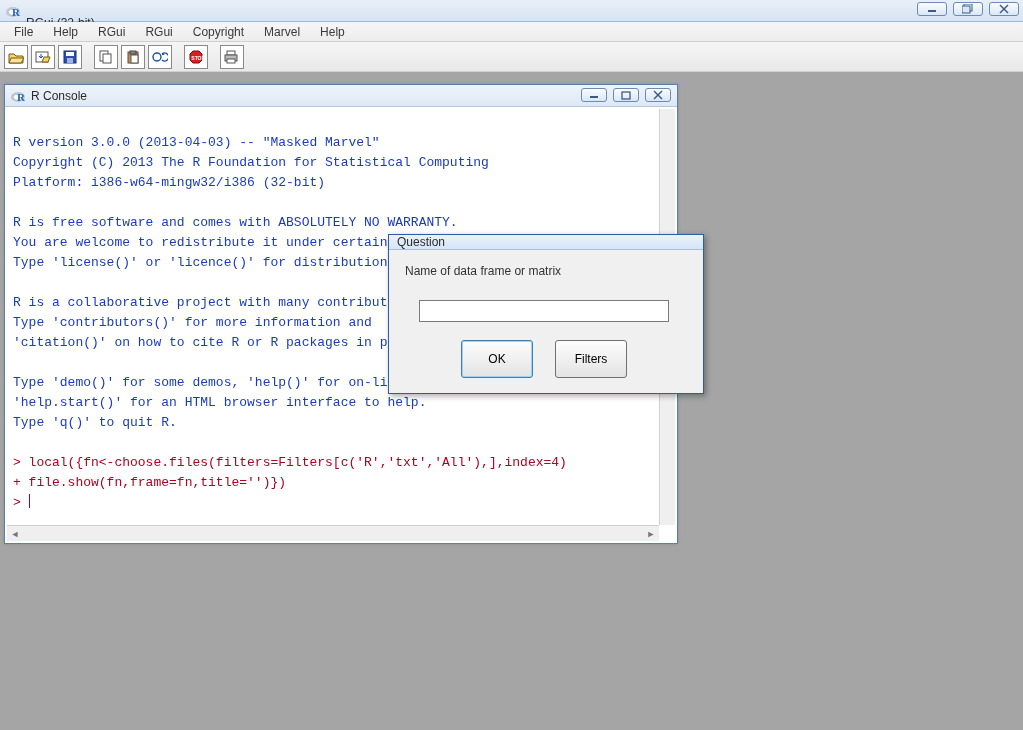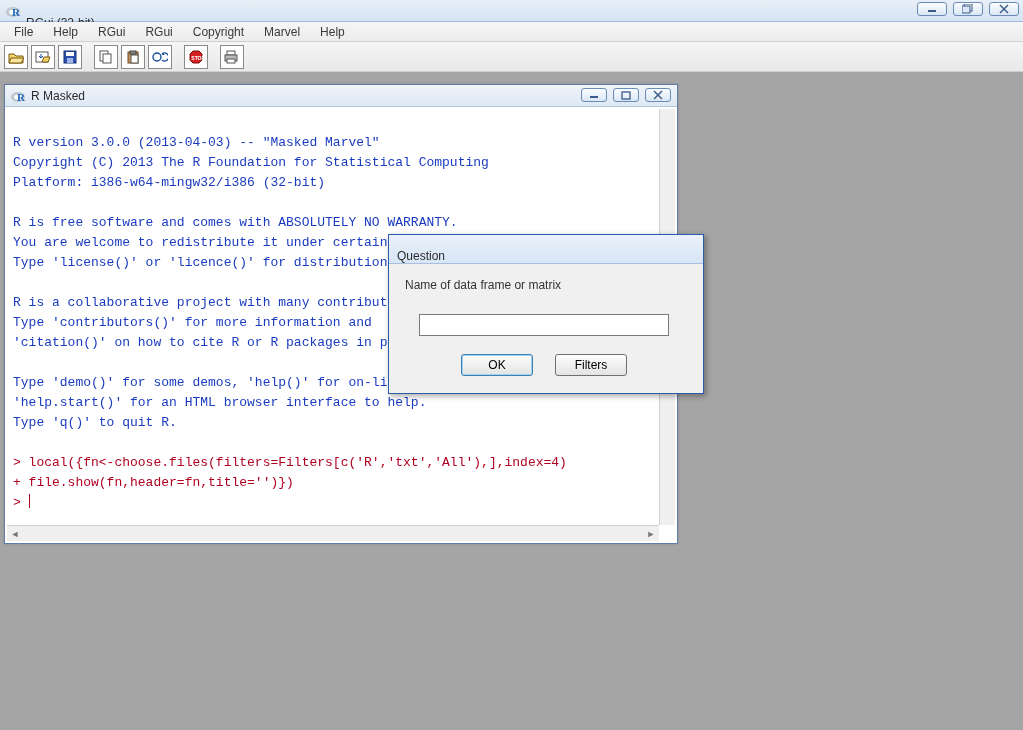--- a/index.html
+++ b/index.html
@@ -180,21 +180,21 @@
   
   .dialog {
     position: absolute;
     left: 388px; top: 162px;
     width: 316px; height: 160px;
     background: #f0f0f0;
     border: 1px solid #2a5caa;
     box-shadow: 2px 2px 6px rgba(0,0,0,0.35);
   }
   .dialog-titlebar {
-    height: 29px;
+    height: 15px;
     background: linear-gradient(#eaf1fb,#d7e5f6);
     border-bottom: 1px solid #a8c0de;
     display:flex; align-items:flex-end;
     padding-left: 8px;
     color:#2b2b2b;
   }
   .dialog-body {
     padding: 14px 20px 10px 16px;
   }
   .dialog-label {
@@ -212,21 +212,21 @@
     font-size: 12px;
     display:block;
     margin: 0 auto 18px auto;
   }
   .dialog-buttons {
     display:flex;
     justify-content:center;
     gap: 22px;
   }
   .dlg-btn {
-    width: 72px; height: 22px;
+    width: 72px; height: 38px;
     border: 1px solid #707070;
     background: linear-gradient(#fdfdfd,#e3e3e3);
     border-radius: 3px;
     font-size: 12px;
     cursor: default;
   }
   .dlg-btn.default {
     border: 1px solid #3c7fb1;
     box-shadow: 0 0 0 1px #a3d1f5 inset;
   }
@@ -344,21 +344,21 @@
 
     <div class="console-window">
       <div class="console-titlebar">
         <span class="app-icon">
           <svg width="16" height="16" viewBox="0 0 16 16">
             <ellipse class="r-logo-ring" cx="7" cy="9" rx="7" ry="5"></ellipse>
             <ellipse class="r-logo-inner" cx="7" cy="9" rx="4" ry="2.6"></ellipse>
             <text class="r-logo-R" x="6" y="13" font-size="11">R</text>
           </svg>
         </span>
-        <span class="title-text">R Masked</span>
+        <span class="title-text">R Console</span>
         <div class="subwin-btns">
           <span class="subwin-btn">
             <svg width="10" height="8">
                 <rect x="1" y="5" width="8" height="2" fill="#3a5a87"></rect>
               </svg>
           </span>
           <span class="subwin-btn">
             <svg width="10" height="9">
                 <rect x="1" y="1" width="8" height="7" fill="none" stroke="#3a5a87" stroke-width="1.3"></rect>
               </svg>
@@ -383,21 +383,21 @@
 
 R is a collaborative project with many contributors.
 Type 'contributors()' for more information and
 'citation()' on how to cite R or R packages in publications.
 
 Type 'demo()' for some demos, 'help()' for on-line help, or
 'help.start()' for an HTML browser interface to help.
 Type 'q()' to quit R.
 
 <span class="red">&gt; local({fn&lt;-choose.files(filters=Filters[c('R','txt','All'),],index=4)</span>
-<span class="red">+ file.show(fn,header=fn,title='')})</span>
+<span class="red">+ file.show(fn,frame=fn,title='')})</span>
 <span class="red">&gt; <span class="cursor-caret"></span></span></div>
 
       <div class="console-vscroll"></div>
       <div class="console-hscroll">
         <span class="scroll-arrow">◄</span>
         <span class="scroll-arrow">►</span>
       </div>
     </div>
 
     <div class="dialog">

